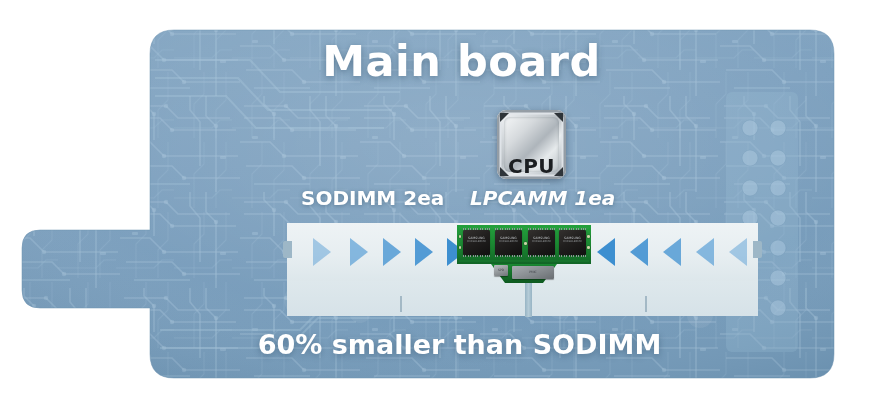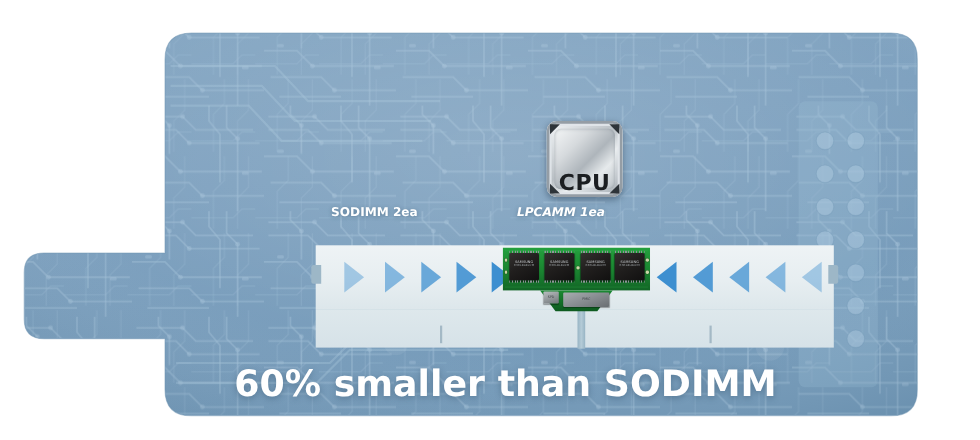--- a/index.html
+++ b/index.html
@@ -43,21 +43,21 @@
     font-family: "DejaVu Sans", sans-serif;
   }
   .title-inner { display: inline-block; transform: translateX(16px); }
 
   
   .caption {
     position: absolute;
     left: 0; top: 329px;
     width: 891px;
     text-align: center;
-    font-size: 33px;
+    font-size: 27px;
     font-weight: bold;
     color: #ffffff;
     text-shadow: 0 2px 6px rgba(40,70,95,0.40);
     font-family: "DejaVu Sans", sans-serif;
   }
   .caption-inner { display: inline-block; transform: translateX(14px); }
 
   
   .cpu {
     position: absolute;
@@ -100,21 +100,21 @@
     border-style: solid;
   }
   .cc-tl { left: 3px;  top: 3px;    border-width: 9px 9px 0 0; border-color: #2e3439 transparent transparent transparent; }
   .cc-tr { right: 3px; top: 3px;    border-width: 0 9px 9px 0; border-color: transparent #2e3439 transparent transparent; }
   .cc-bl { left: 3px;  bottom: 3px; border-width: 9px 0 0 9px; border-color: transparent transparent transparent #2e3439; }
   .cc-br { right: 3px; bottom: 3px; border-width: 0 0 9px 9px; border-color: transparent transparent #2e3439 transparent; }
 
   
   .part-label {
     position: absolute;
-    font-size: 11px;
+    font-size: 20px;
     font-weight: bold;
     color: #ffffff;
     text-shadow: 0 1px 4px rgba(40,70,95,0.45);
     white-space: nowrap;
     font-family: "DejaVu Sans", sans-serif;
   }
   .lbl-sodimm { left: 301px; top: 186px; }
   .lbl-lpcamm { left: 470px; top: 186px; font-style: italic; }
 
   
@@ -359,20 +359,23 @@
         Q 22,308 22,290
         V 248
         Q 22,230 40,230
         H 150
         V 54
         Q 150,30 174,30
         Z" fill="none" stroke="#6d93b2" stroke-opacity="0.5" stroke-width="1"></path>
     </svg>
   </div>
 
+  <div class="title">
+    <span class="title-inner">Main board</span>
+  </div>
 
   <div class="cpu">
     <div class="cpu-inner"></div>
     <div class="cpu-corner cc-tl"></div>
     <div class="cpu-corner cc-tr"></div>
     <div class="cpu-corner cc-bl"></div>
     <div class="cpu-corner cc-br"></div>
     <div class="cpu-label">CPU</div>
   </div>
 

